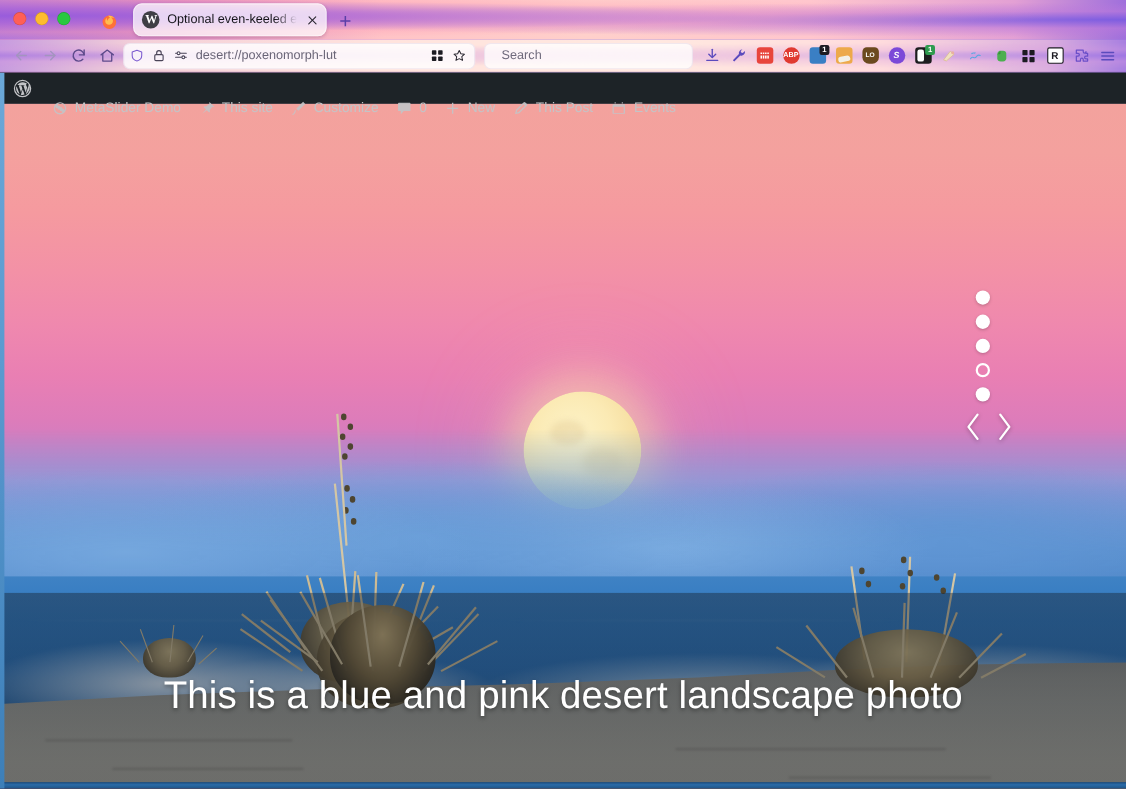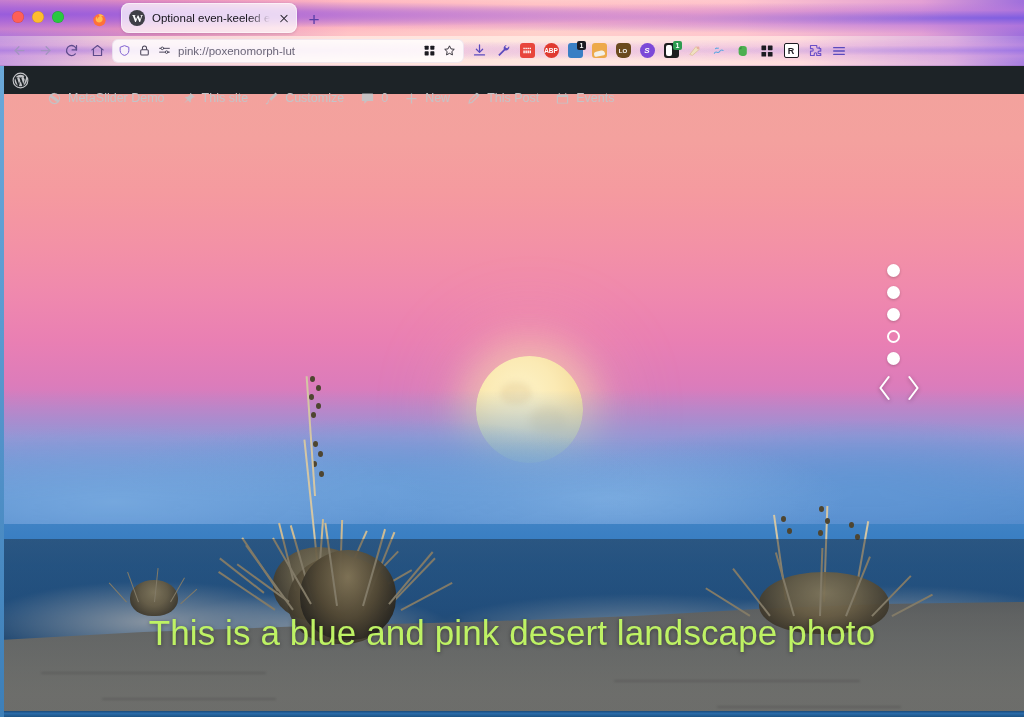--- a/index.html
+++ b/index.html
@@ -267,21 +267,21 @@
     position:absolute; left:0; right:0; top:445px; bottom:0;
     background:linear-gradient(180deg, rgba(22,30,40,.42) 0%, rgba(20,27,36,.40) 55%, rgba(18,24,32,.40) 100%);
   }
   .nextpeek{
     position:absolute; left:0; right:0; bottom:0; height:6px;
     background:linear-gradient(180deg,#1b4a7a 0%, #2a6ba8 40%, #1e5384 100%);
   }
 
   .caption{
     position:absolute; left:0; right:0; bottom:64px;
-    text-align:center; color:#bef264;
+    text-align:center; color:#ffffff;
     font-size:35px; font-weight:400; letter-spacing:.1px;
     text-shadow:0 1px 4px rgba(0,0,0,.40);
     font-family:"Liberation Sans", sans-serif;
   }
 
   
   .dots{
     position:absolute; right:124px; top:170px;
     display:flex; flex-direction:column; align-items:center; gap:9px; z-index:12;
   }
@@ -368,36 +368,45 @@
           </svg>
       </span>
       <span class="u-ico">
         <svg viewBox="0 0 24 24" fill="none" stroke="#4a4458" stroke-width="1.8" stroke-linecap="round">
             <path d="M3 8h18"></path>
             <path d="M3 15h18"></path>
             <circle cx="8" cy="8" r="2.4" fill="#fff"></circle>
             <circle cx="16" cy="15" r="2.4" fill="#fff"></circle>
           </svg>
       </span>
-      <span class="utext">pink://poxenomorph-lut</span>
+      <span class="utext">desert://poxenomorph-lut</span>
       <span class="u-ico">
         <svg viewBox="0 0 24 24" fill="#1c1b22">
             <rect x="3" y="3" width="7.5" height="7.5" rx="1.3"></rect>
             <rect x="13.5" y="3" width="7.5" height="7.5" rx="1.3"></rect>
             <rect x="3" y="13.5" width="7.5" height="7.5" rx="1.3"></rect>
             <rect x="13.5" y="13.5" width="7.5" height="7.5" rx="1.3"></rect>
           </svg>
       </span>
       <span class="u-ico">
         <svg viewBox="0 0 24 24" fill="none" stroke="#2a2730" stroke-width="1.7" stroke-linejoin="round">
             <path d="M12 3.4l2.7 5.6 6.1.8-4.5 4.2 1.2 6.1L12 17.2 6.5 20.1l1.2-6.1L3.2 9.8l6.1-.8z"></path>
           </svg>
       </span>
     </div>
 
+    <div class="searchbar">
+      <span class="u-ico">
+        <svg viewBox="0 0 24 24" fill="none" stroke="#5b5668" stroke-width="2.1" stroke-linecap="round">
+            <circle cx="10.5" cy="10.5" r="6.6"></circle>
+            <path d="M15.4 15.4L21 21"></path>
+          </svg>
+      </span>
+      <span class="stxt">Search</span>
+    </div>
 
     <div class="ext-row">
       <div class="ext">
         <svg viewBox="0 0 24 24" width="15" height="15" fill="none" stroke="#5b4bbd" stroke-width="2" stroke-linecap="round" stroke-linejoin="round">
             <path d="M12 3v11"></path>
             <path d="M7 10l5 5 5-5"></path>
             <path d="M4 19h16"></path>
           </svg>
       </div>
       <div class="ext">

